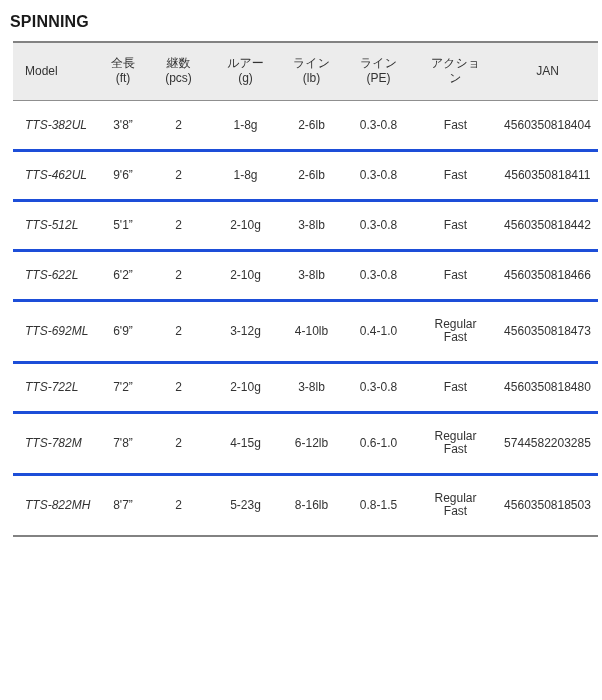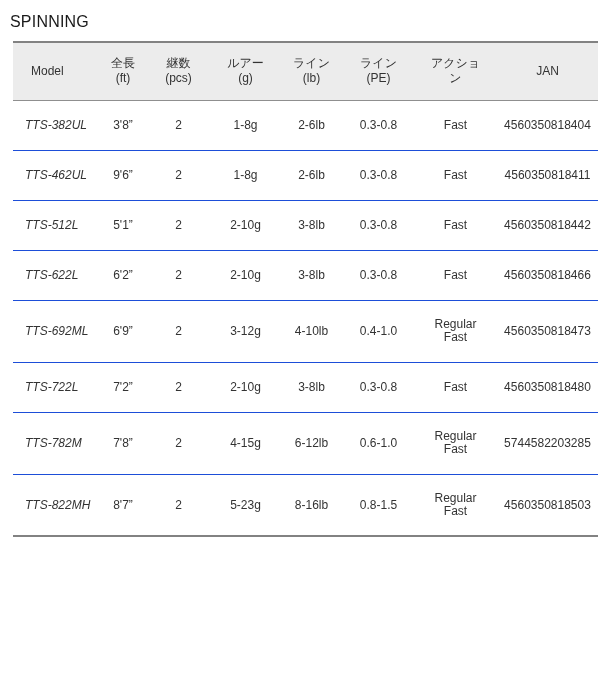--- a/index.html
+++ b/index.html
@@ -4,21 +4,21 @@
 <style>
   html,body{margin:0;padding:0;background:#ffffff;}
   body{
     width:602px;height:700px;overflow:hidden;
     font-family:"Liberation Sans","DejaVu Sans",sans-serif;
     color:#333333;
   }
   .title{
     margin:12px 0 0 10px;
     font-size:16px;line-height:19px;
-    font-weight:400;color:#1a1a1a;
+    font-weight:700;color:#1a1a1a;
     letter-spacing:0.2px;
   }
   table.spec{
     margin:10px 4px 0 13px;
     width:585px;
     border-collapse:collapse;
     table-layout:fixed;
     border-top:2px solid #828282;
     border-bottom:2px solid #828282;
     font-size:12px;
@@ -32,24 +32,24 @@
     border-bottom:1px solid #8f8f8f;
   }
   thead th{
     font-weight:400;
     text-align:center;
     vertical-align:middle;
     line-height:15px;
     padding:0;
     color:#333333;
   }
-  thead th.h-model{text-align:left;padding-left:18px;}
+  thead th.h-model{text-align:left;padding-left:12px;}
   tbody tr{height:50px;}
   tbody tr.tall{height:62px;}
-  tbody tr + tr{border-top:1px solid #1d4ed8;}
+  tbody tr + tr{border-top:3px solid #1d4ed8;}
   tbody td{
     text-align:center;
     vertical-align:middle;
     padding:0;
     line-height:16px;
     color:#333333;
   }
   tbody td.c-model{text-align:left;padding-left:12px;font-style:italic;}
   .action-inner{
     display:inline-block;

